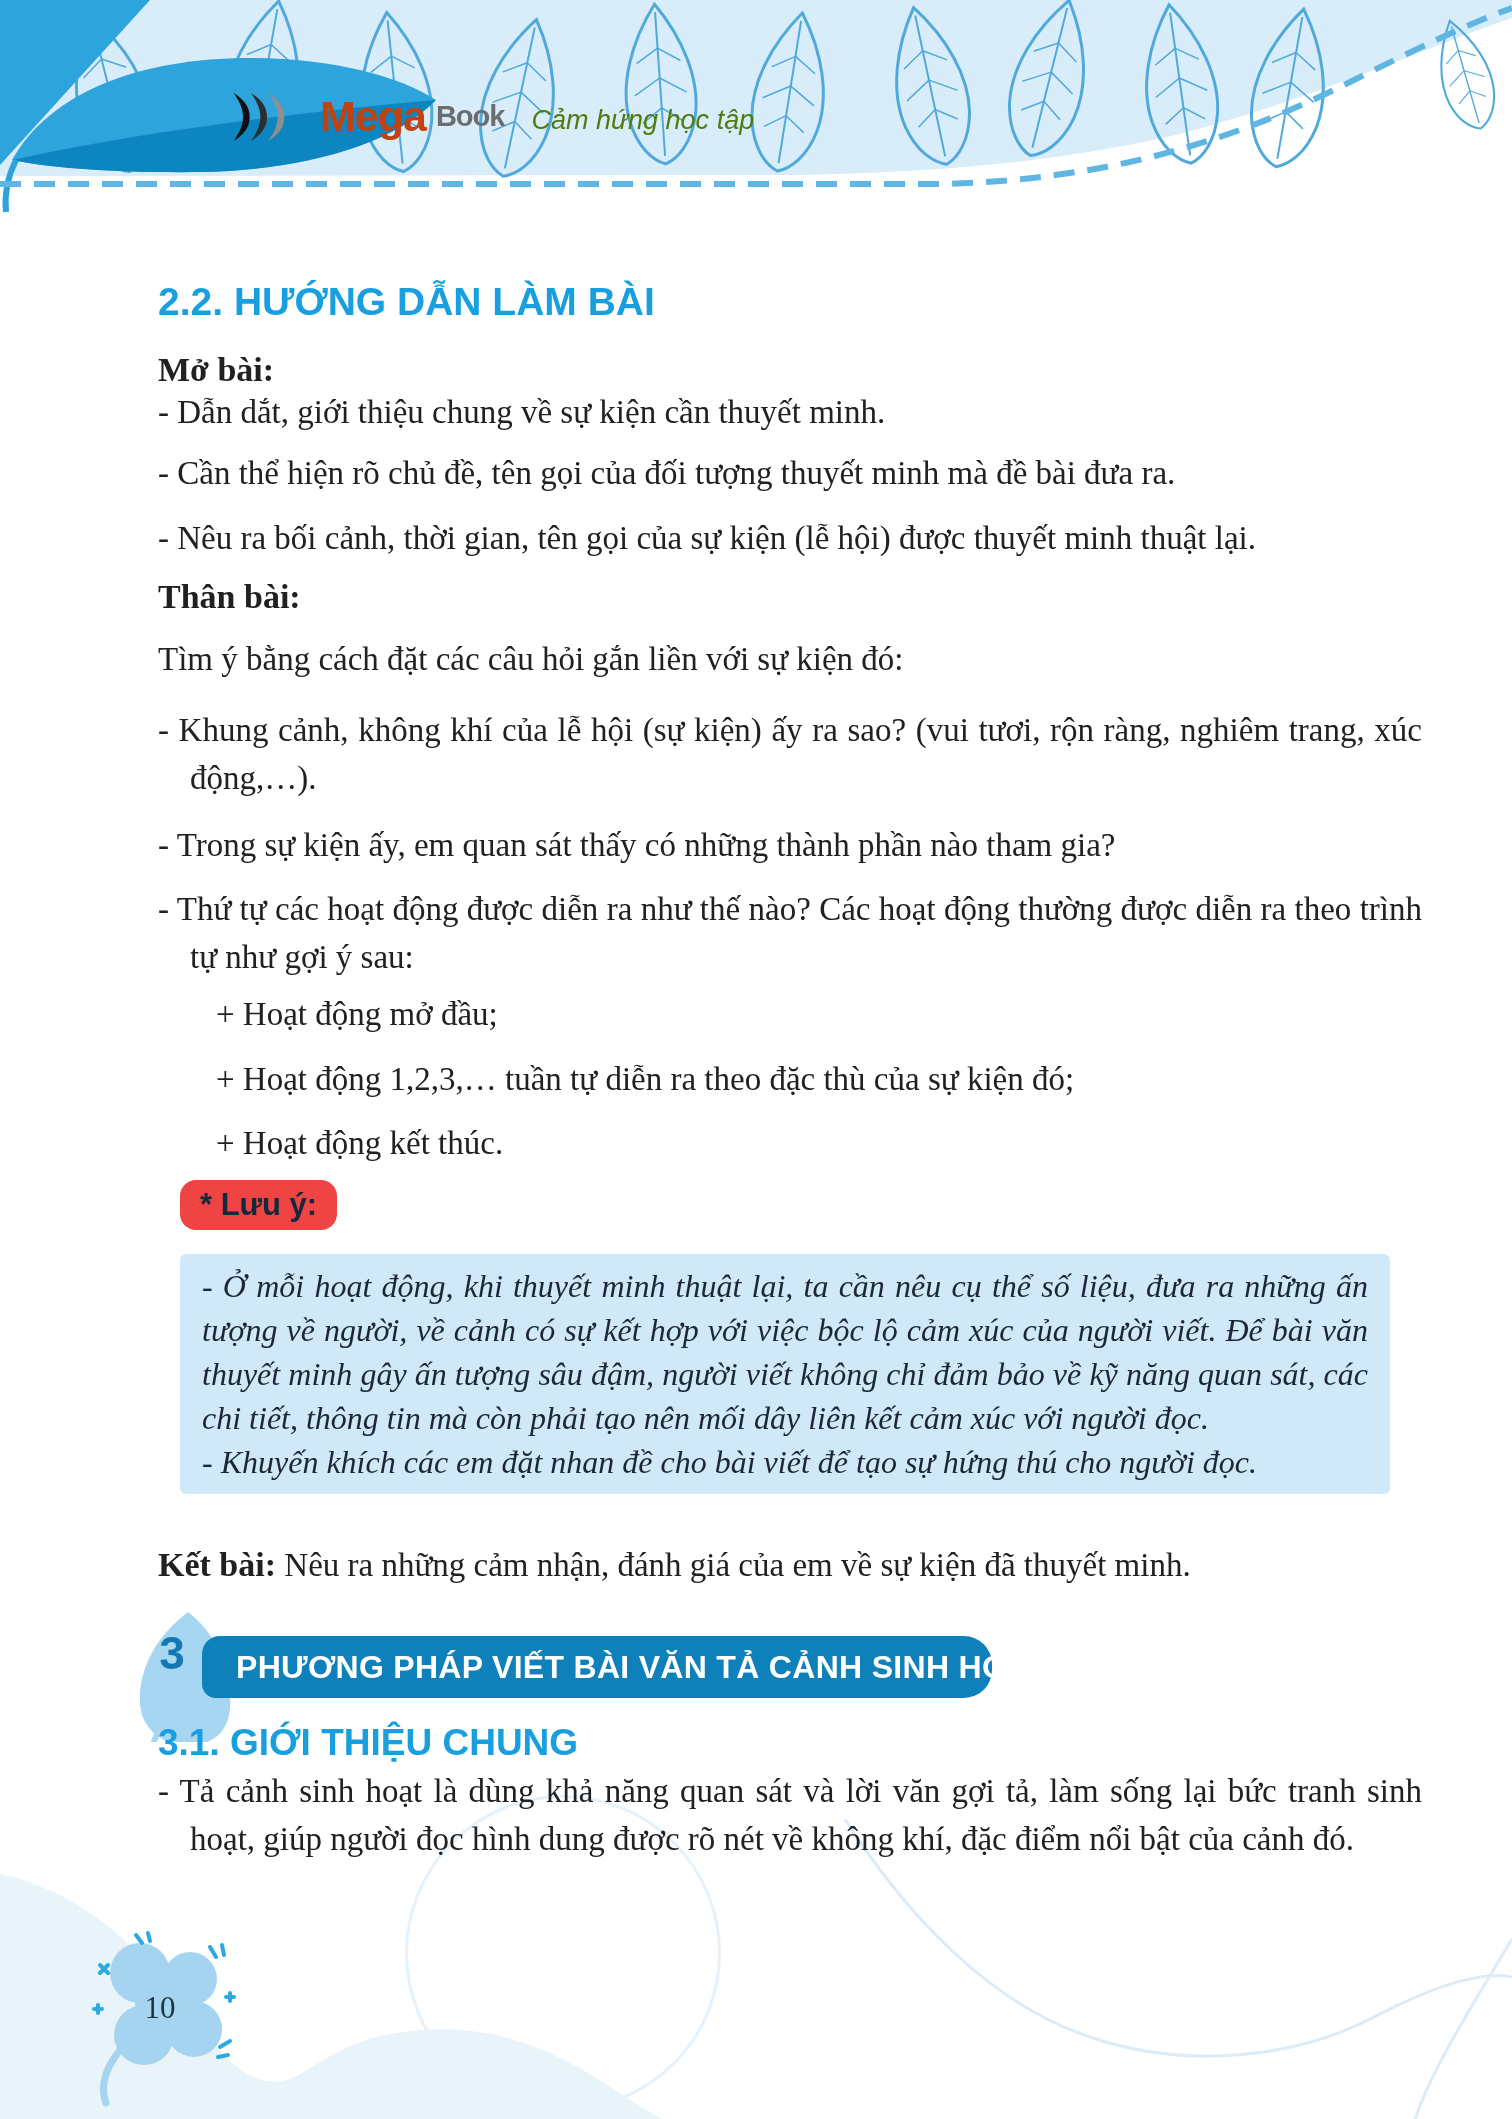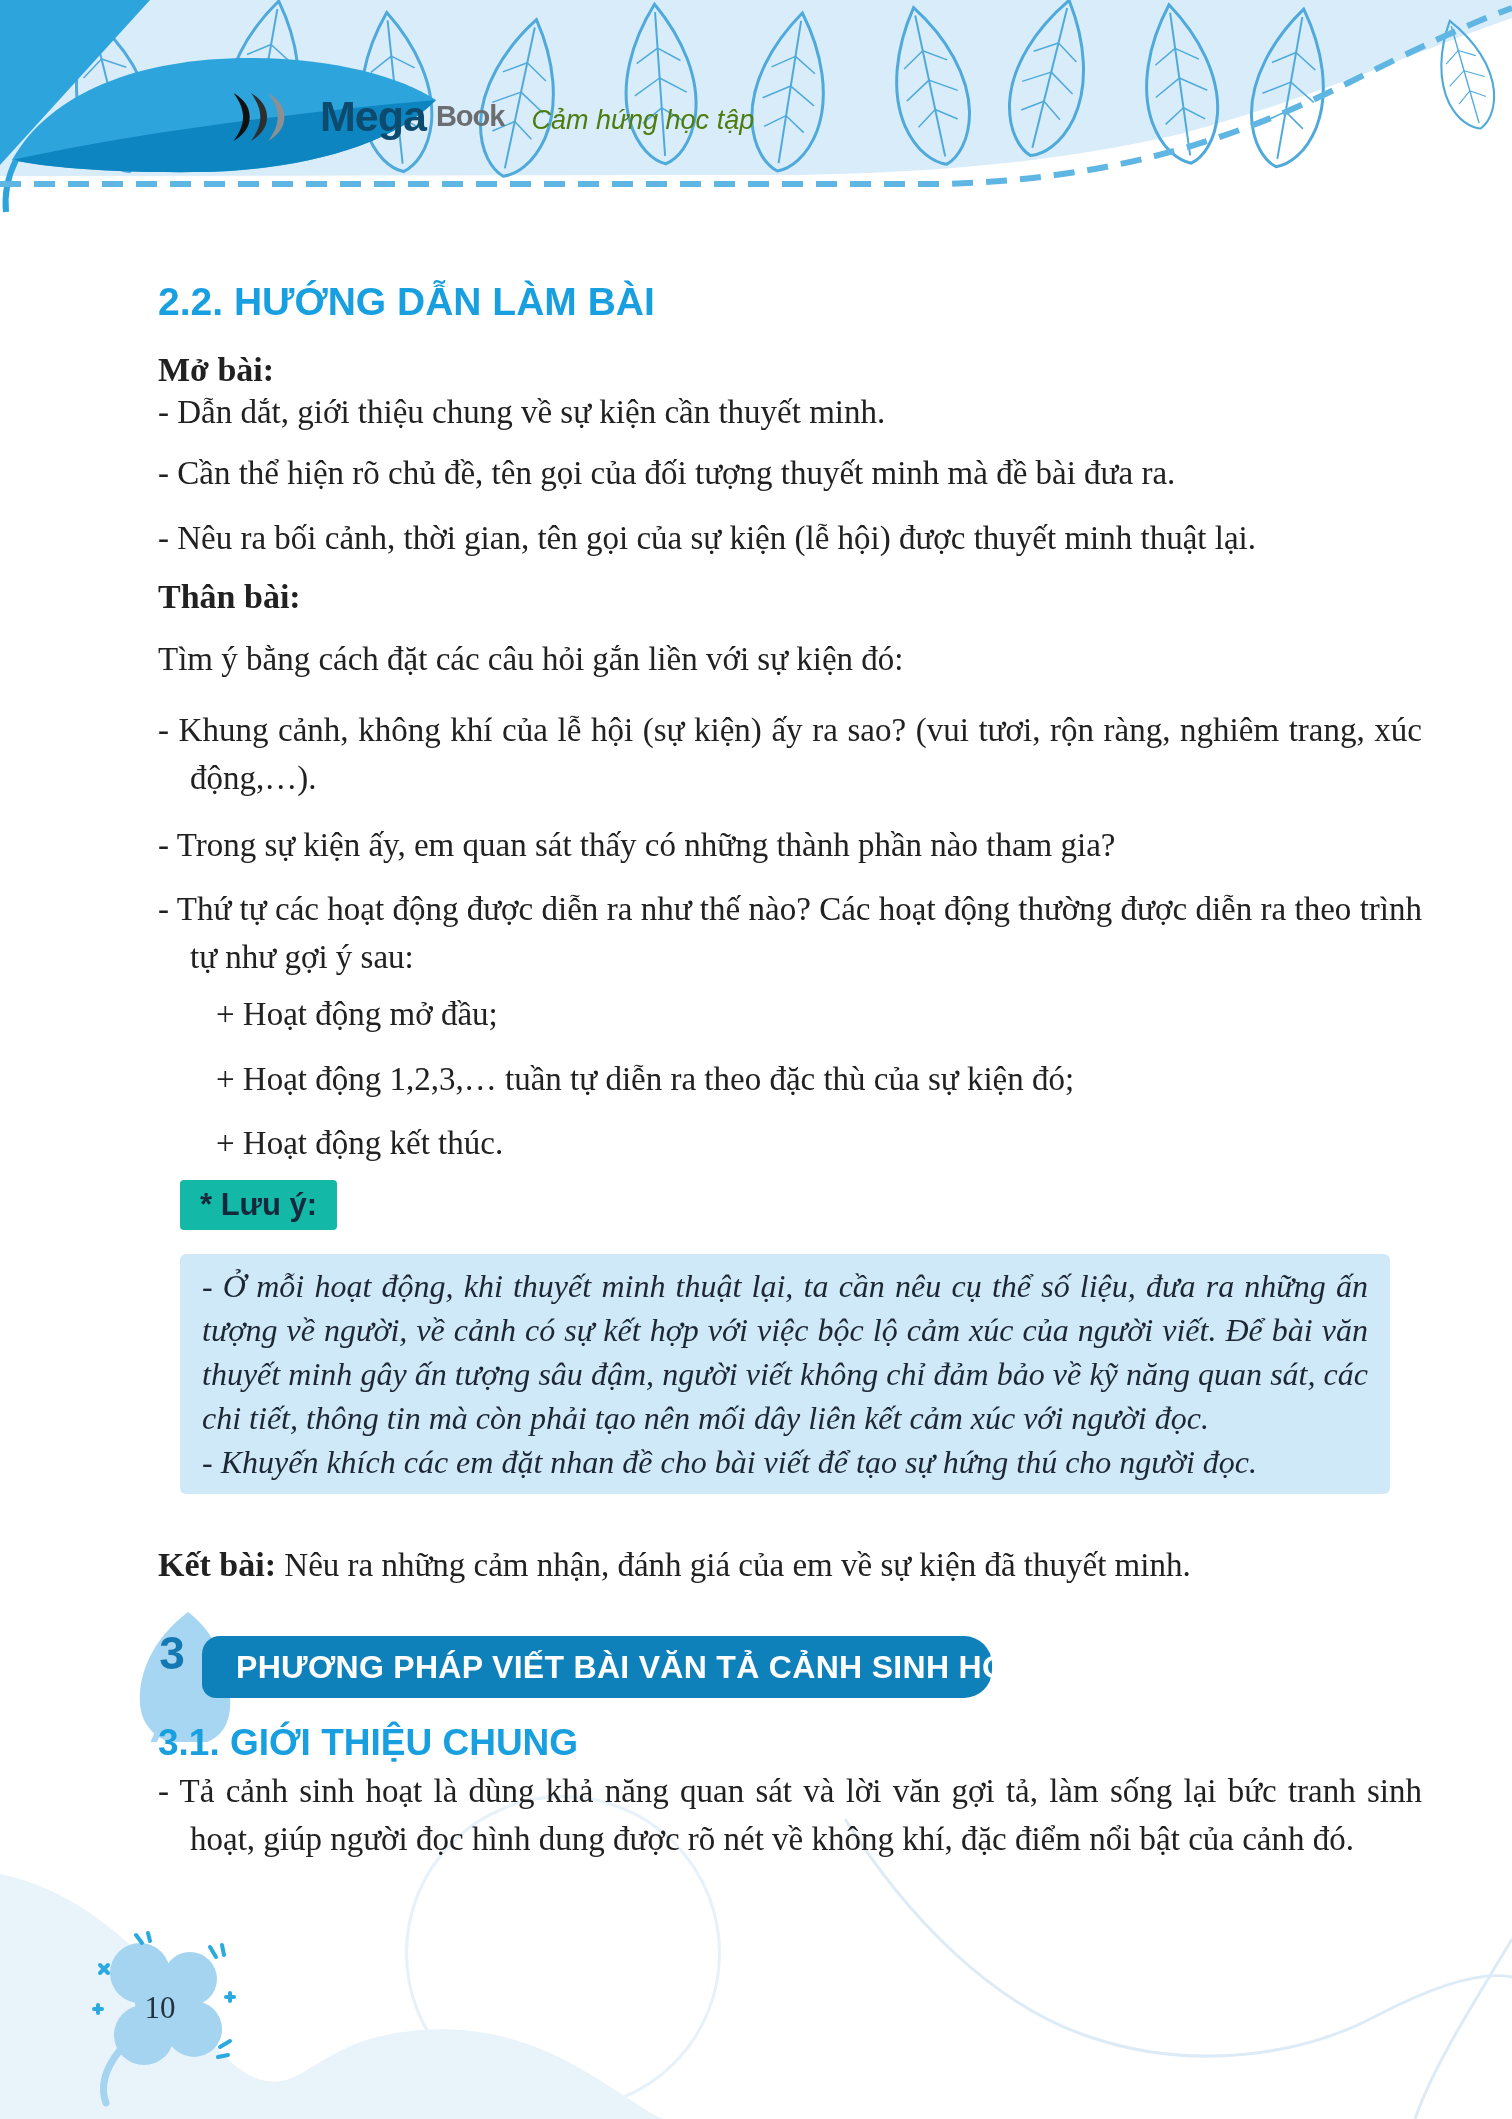--- a/index.html
+++ b/index.html
@@ -3,33 +3,33 @@
 <meta charset="utf-8">
 <style>
   html,body{margin:0;padding:0;background:#ffffff;}
   #page{position:relative;width:1512px;height:2119px;margin:0 auto;overflow:hidden;background:#ffffff;
         font-family:"Liberation Serif","DejaVu Serif",serif;color:#212121;}
   .abs{position:absolute;}
   
   #header-art{position:absolute;left:0;top:0;width:1512px;height:235px;}
   #logo{position:absolute;left:228px;top:92px;display:flex;align-items:center;gap:10px;}
   #logo .chev{display:block;}
-  .logo-mega{font-family:"Liberation Sans","DejaVu Sans",sans-serif;font-weight:bold;font-size:43px;color:#0c4a6e;letter-spacing:-1px;}
+  .logo-mega{font-family:"Liberation Sans","DejaVu Sans",sans-serif;font-weight:bold;font-size:43px;color:#c2410c;letter-spacing:-1px;}
   .logo-book{font-family:"Liberation Sans","DejaVu Sans",sans-serif;font-weight:bold;font-size:29px;color:#6b6d70;letter-spacing:-1px;}
   .logo-tag{font-family:Liberation Sans, sans-serif;font-style:italic;font-size:27px;color:#4d7c0f;margin-left:17px;padding-top:8px;}
   
   .h-blue{font-family:"Liberation Sans","DejaVu Sans",sans-serif;font-weight:bold;color:#189fe0;white-space:nowrap;}
   
   .bt{left:158px;width:1232px;font-size:33px;line-height:48px;color:#212121;}
   .one{white-space:nowrap;}
   .wrap{text-align:justify;padding-left:32px;text-indent:-32px;}
   .lead{font-weight:bold;font-size:34px;}
   .plus{padding-left:58px;}
   
-  #note-label{left:180px;top:1180px;background:#14b8a6;border-radius:4px;padding:7px 20px;
+  #note-label{left:180px;top:1180px;background:#ef4444;border-radius:16px;padding:7px 20px;
       font-family:"Liberation Sans","DejaVu Sans",sans-serif;font-weight:bold;font-size:31px;color:#14293e;white-space:nowrap;}
   #note-block{left:180px;top:1254px;width:1166px;background:#cfe9f8;border-radius:6px;padding:10px 22px;
       font-style:italic;font-size:32px;line-height:44px;color:#1c2733;text-align:justify;}
   #note-block p{margin:0;}
   
   #s3-banner{left:202px;top:1636px;width:756px;height:62px;background:#0f81ba;border-radius:18px 28px 28px 14px;
       display:flex;align-items:center;padding-left:34px;z-index:3;}
   #s3-banner .t{font-family:"Liberation Sans","DejaVu Sans",sans-serif;font-weight:bold;font-size:32px;color:#ffffff;letter-spacing:.3px;white-space:nowrap;}
   #s3-leaf{left:124px;top:1608px;z-index:2;}
   #s3-num{left:142px;top:1626px;width:60px;text-align:center;z-index:4;

